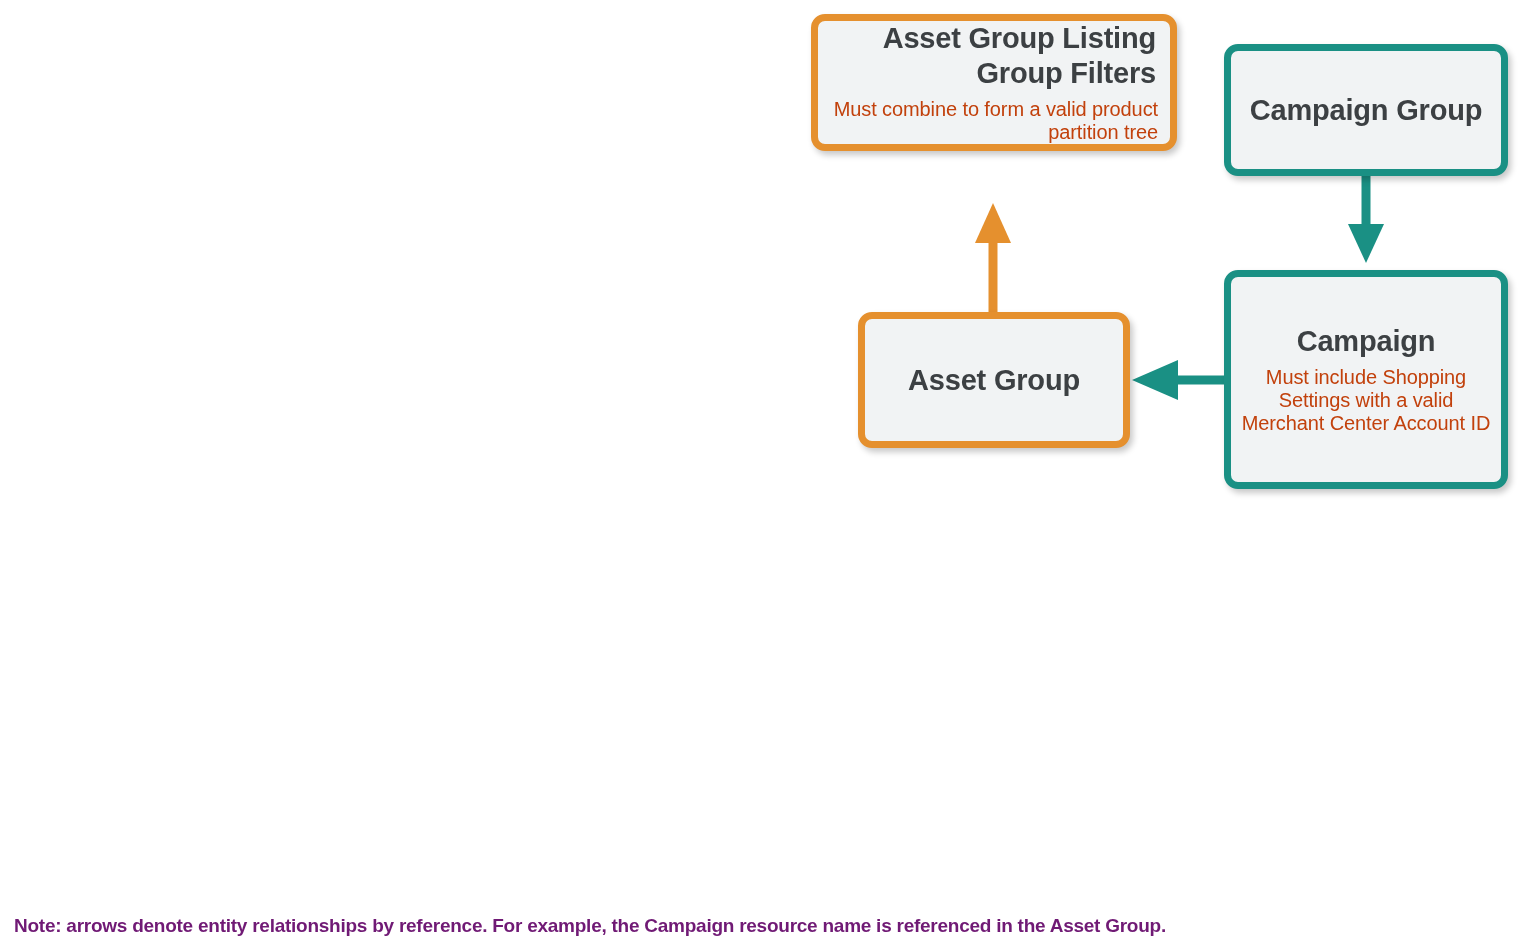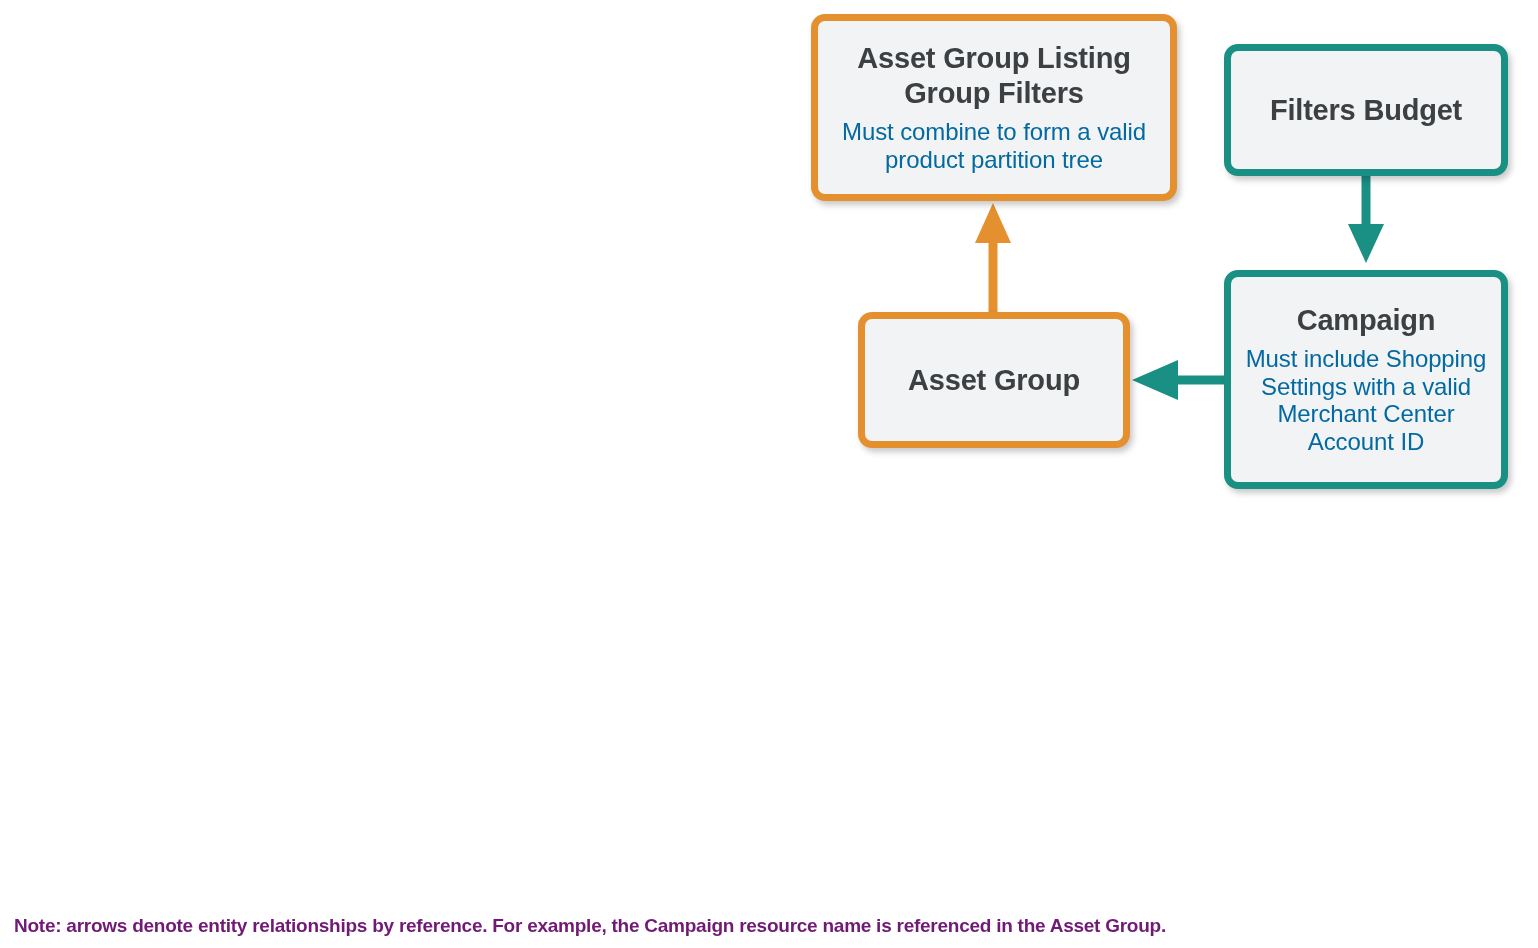--- a/index.html
+++ b/index.html
@@ -44,30 +44,30 @@
   .node.teal   { border-color: #1a9084; }
 
   .node-title {
     color: #3c4043;
     font-weight: bold;
     font-size: 29px;
     line-height: 1.2;
     letter-spacing: -0.2px;
   }
   .node-desc {
-    color: #0369a1;
+    color: #c2410c;
     font-weight: normal;
-    font-size: 24px;
+    font-size: 20px;
     line-height: 1.16;
     margin-top: 7px;
     letter-spacing: -0.1px;
   }
 
   
-  #node-filters  { left: 811px;  top: 14px;  width: 366px; height: 187px; }
+  #node-filters  { left: 811px;  top: 14px;  width: 366px; height: 137px; text-align: right; }
   #node-budget   { left: 1224px; top: 44px;  width: 284px; height: 132px; }
   #node-asset    { left: 858px;  top: 312px; width: 272px; height: 136px; }
   #node-campaign { left: 1224px; top: 270px; width: 284px; height: 219px; }
 
   #node-filters .node-title  { padding: 0 14px; }
   #node-filters .node-desc   { padding: 0 12px; }
   #node-campaign .node-desc  { padding: 0 10px; }
 
   
   #edges {
@@ -113,21 +113,21 @@
       <polygon points="1132,380 1178,360 1178,400" fill="#1a9084"></polygon>
     </g>
   </svg>
 
   <div class="node orange" id="node-filters">
     <div class="node-title">Asset Group Listing Group Filters</div>
     <div class="node-desc">Must combine to form a valid product partition tree</div>
   </div>
 
   <div class="node teal" id="node-budget">
-    <div class="node-title">Filters Budget</div>
+    <div class="node-title">Campaign Group</div>
   </div>
 
   <div class="node teal" id="node-campaign">
     <div class="node-title">Campaign</div>
     <div class="node-desc">Must include Shopping Settings with a valid Merchant Center Account ID</div>
   </div>
 
   <div class="node orange" id="node-asset">
     <div class="node-title">Asset Group</div>
   </div>

